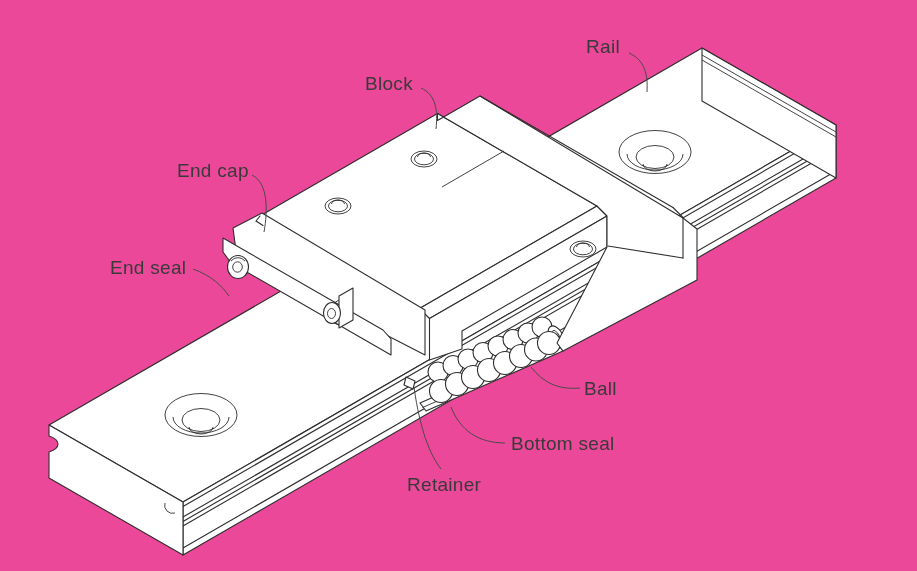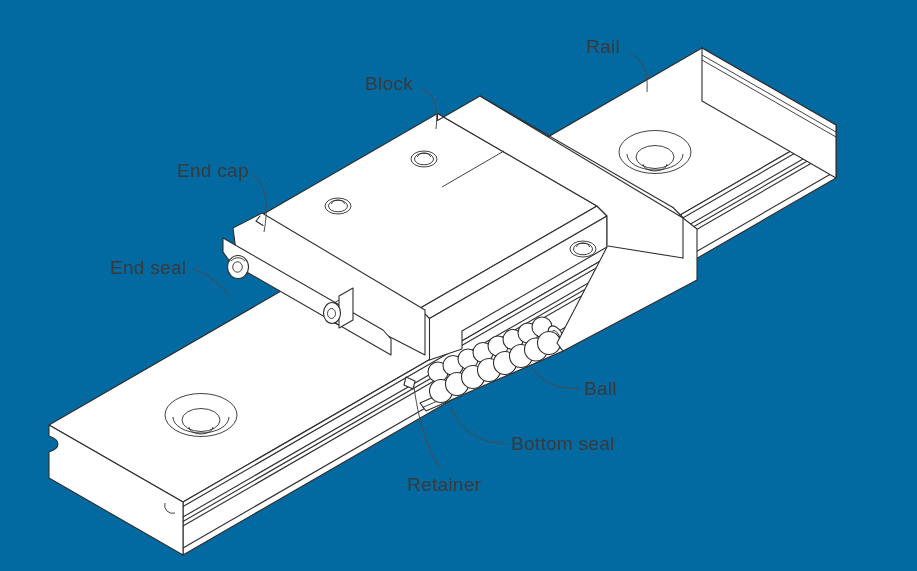--- a/index.html
+++ b/index.html
@@ -1,16 +1,16 @@
 <!DOCTYPE html>
 <html><head>
 <meta charset="utf-8">
 <style>
   html,body{margin:0;padding:0;background:#ffffff;}
-  .stage{width:917px;height:571px;position:relative;background:#0369a1;overflow:hidden;}
+  .stage{width:917px;height:571px;position:relative;background:#ec4899;overflow:hidden;}
   svg{display:block;}
   .face{fill:#ffffff;stroke:#2e2e2e;stroke-width:1.1;stroke-linejoin:round;}
   .ln{fill:none;stroke:#2e2e2e;stroke-width:1.1;stroke-linecap:round;}
   .thin{fill:none;stroke:#2e2e2e;stroke-width:0.9;}
   .leader{fill:none;stroke:#4a4a4a;stroke-width:1;}
   .ball{fill:#ffffff;stroke:#2e2e2e;stroke-width:1.1;}
   text{font-family:"Liberation Sans","DejaVu Sans",sans-serif;font-size:19px;fill:#3a3a3a;letter-spacing:.3px;}
 </style>
 </head>
 <body>

